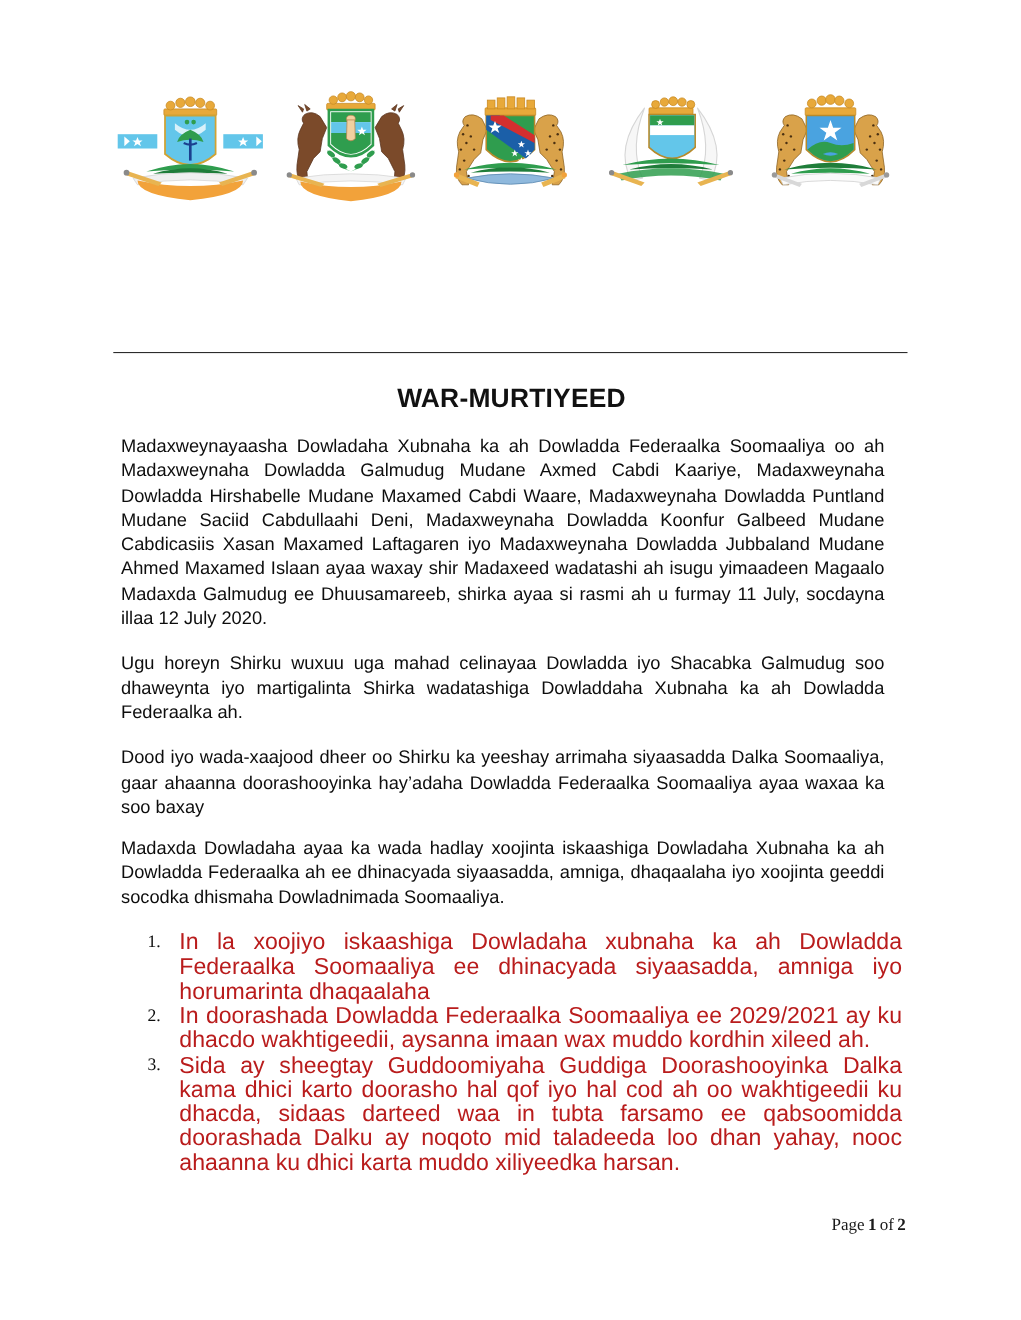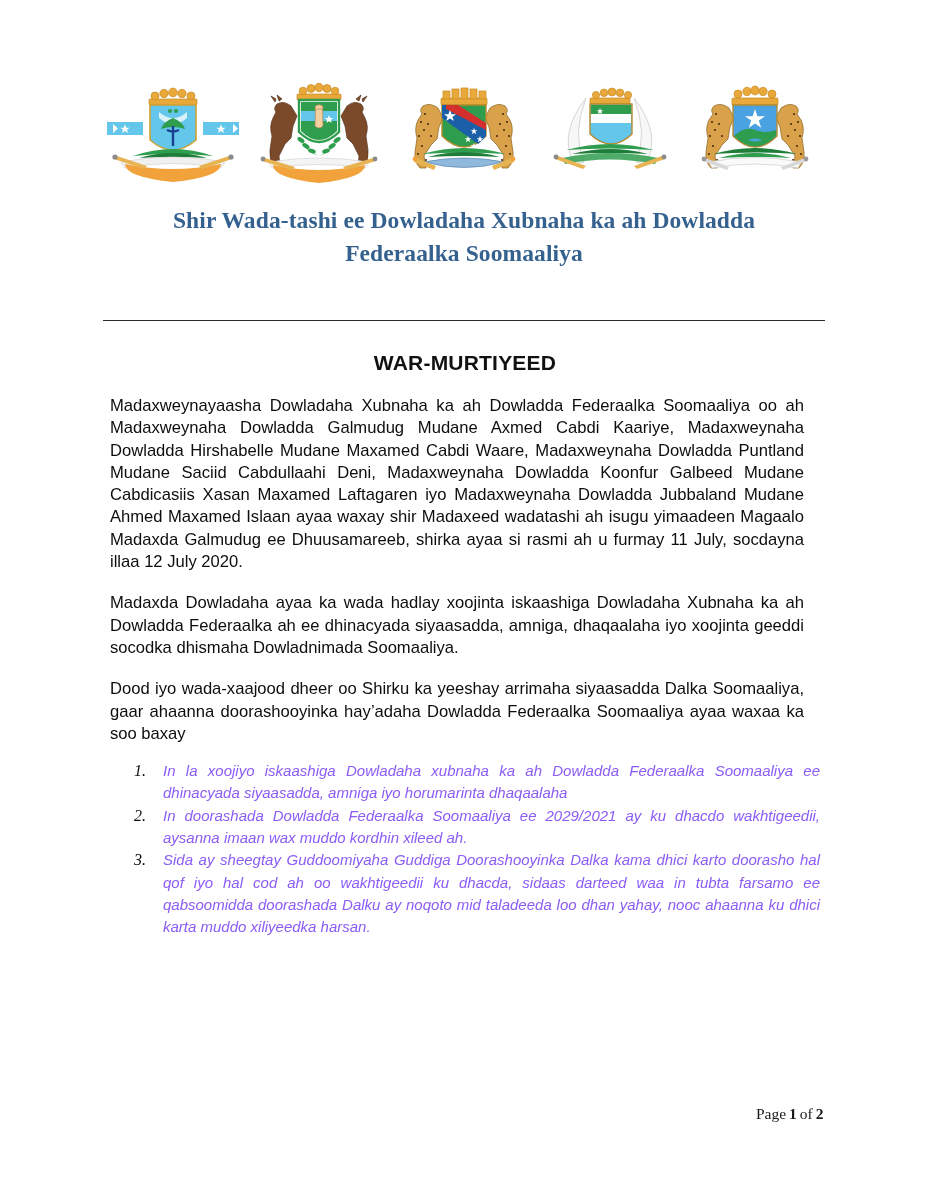--- a/index.html
+++ b/index.html
@@ -78,21 +78,21 @@
   .content {
     position: absolute;
     left: 110px;
     top: 351px;
     width: 710px;
   }
   .section-heading {
     text-align: center;
     font-family: "Liberation Sans", sans-serif;
     font-weight: bold;
-    font-size: 21px;
+    font-size: 24px;
     line-height: 24px;
     letter-spacing: 0.2px;
     margin: 0 0 20px 0;
     color: #111;
   }
   p.body-text {
     margin: 0 16px 19px 0;
     font-family: "Liberation Sans", sans-serif;
     font-size: 16.6px;
     line-height: 22.3px;
@@ -110,26 +110,25 @@
     padding: 0 0 0 0;
     list-style: none;
     counter-reset: item;
   }
   ol.numbered > li {
     position: relative;
     counter-increment: item;
     padding-left: 53px;
     margin: 0 0 0 0;
     font-family: "Liberation Sans", sans-serif;
-    font-size: 15px;
+    font-size: 21px;
     line-height: 22.3px;
     text-align: justify;
     text-justify: inter-word;
-    color: #8b5cf6;
-    font-style: italic;
+    color: #b91c1c;
   }
   ol.numbered > li::before {
     content: counter(item) ".";
     position: absolute;
     left: 24px;
     top: 0;
     width: 22px;
     text-align: left;
     font-family: "Liberation Serif", serif;
     font-size: 16px;
@@ -376,35 +375,32 @@
 
       <path d="M24 84 Q70 75 116 84 L113 90 Q70 82 27 90 Z" fill="#fafafa" stroke="#cfcfcf" stroke-width="0.7"></path>
       <path d="M20 80 L44 89 L42 92 L18 83 Z" fill="#d8d8d8"></path>
       <path d="M120 80 L96 89 L98 92 L122 83 Z" fill="#d8d8d8"></path>
       <circle cx="19" cy="81" r="2.4" fill="#9a9a9a"></circle>
       <circle cx="121" cy="81" r="2.4" fill="#9a9a9a"></circle>
     </svg>
 
   </div>
 
-  <div class="doc-title">
-    <div>Shir Wada-tashi ee Dowladaha Xubnaha ka ah Dowladda</div>
-    <div>Federaalka Soomaaliya</div>
-  </div>
 
 
   <div class="header-rule"></div>
 
   <div class="content">
 
     <h1 class="section-heading">WAR-MURTIYEED</h1>
 
     <p class="body-text">Madaxweynayaasha Dowladaha Xubnaha ka ah Dowladda Federaalka Soomaaliya oo ah Madaxweynaha Dowladda Galmudug Mudane Axmed Cabdi Kaariye, Madaxweynaha Dowladda Hirshabelle Mudane Maxamed Cabdi Waare, Madaxweynaha Dowladda Puntland Mudane Saciid Cabdullaahi Deni, Madaxweynaha Dowladda Koonfur Galbeed Mudane Cabdicasiis Xasan Maxamed Laftagaren iyo Madaxweynaha Dowladda Jubbaland Mudane Ahmed Maxamed Islaan ayaa waxay shir Madaxeed wadatashi ah isugu yimaadeen Magaalo Madaxda Galmudug ee Dhuusamareeb, shirka ayaa si rasmi ah u furmay 11 July, socdayna illaa 12 July 2020.</p>
+    <p class="body-text">Ugu horeyn Shirku wuxuu uga mahad celinayaa Dowladda iyo Shacabka Galmudug soo dhaweynta iyo martigalinta Shirka wadatashiga Dowladdaha Xubnaha ka ah Dowladda Federaalka ah.</p>
+    <p class="body-text last">Dood iyo wada-xaajood dheer oo Shirku ka yeeshay arrimaha siyaasadda Dalka Soomaaliya, gaar ahaanna doorashooyinka hay’adaha Dowladda Federaalka Soomaaliya ayaa waxaa ka soo baxay</p>
     <p class="body-text">Madaxda Dowladaha ayaa ka wada hadlay xoojinta iskaashiga Dowladaha Xubnaha ka ah Dowladda Federaalka ah ee dhinacyada siyaasadda, amniga, dhaqaalaha iyo xoojinta geeddi socodka dhismaha Dowladnimada Soomaaliya.</p>
-    <p class="body-text last">Dood iyo wada-xaajood dheer oo Shirku ka yeeshay arrimaha siyaasadda Dalka Soomaaliya, gaar ahaanna doorashooyinka hay’adaha Dowladda Federaalka Soomaaliya ayaa waxaa ka soo baxay</p>
 
     <ol class="numbered">
       <li>In la xoojiyo iskaashiga Dowladaha xubnaha ka ah Dowladda Federaalka Soomaaliya ee dhinacyada siyaasadda, amniga iyo horumarinta dhaqaalaha</li>
       <li>In doorashada Dowladda Federaalka Soomaaliya ee 2029/2021 ay ku dhacdo wakhtigeedii, aysanna imaan wax muddo kordhin xileed ah.</li>
       <li>Sida ay sheegtay Guddoomiyaha Guddiga Doorashooyinka Dalka kama dhici karto doorasho hal qof iyo hal cod ah oo wakhtigeedii ku dhacda, sidaas darteed waa in tubta farsamo ee qabsoomidda doorashada Dalku ay noqoto mid taladeeda loo dhan yahay, nooc ahaanna ku dhici karta muddo xiliyeedka harsan.</li>
     </ol>
 
   </div>
 
   <div class="footer">

